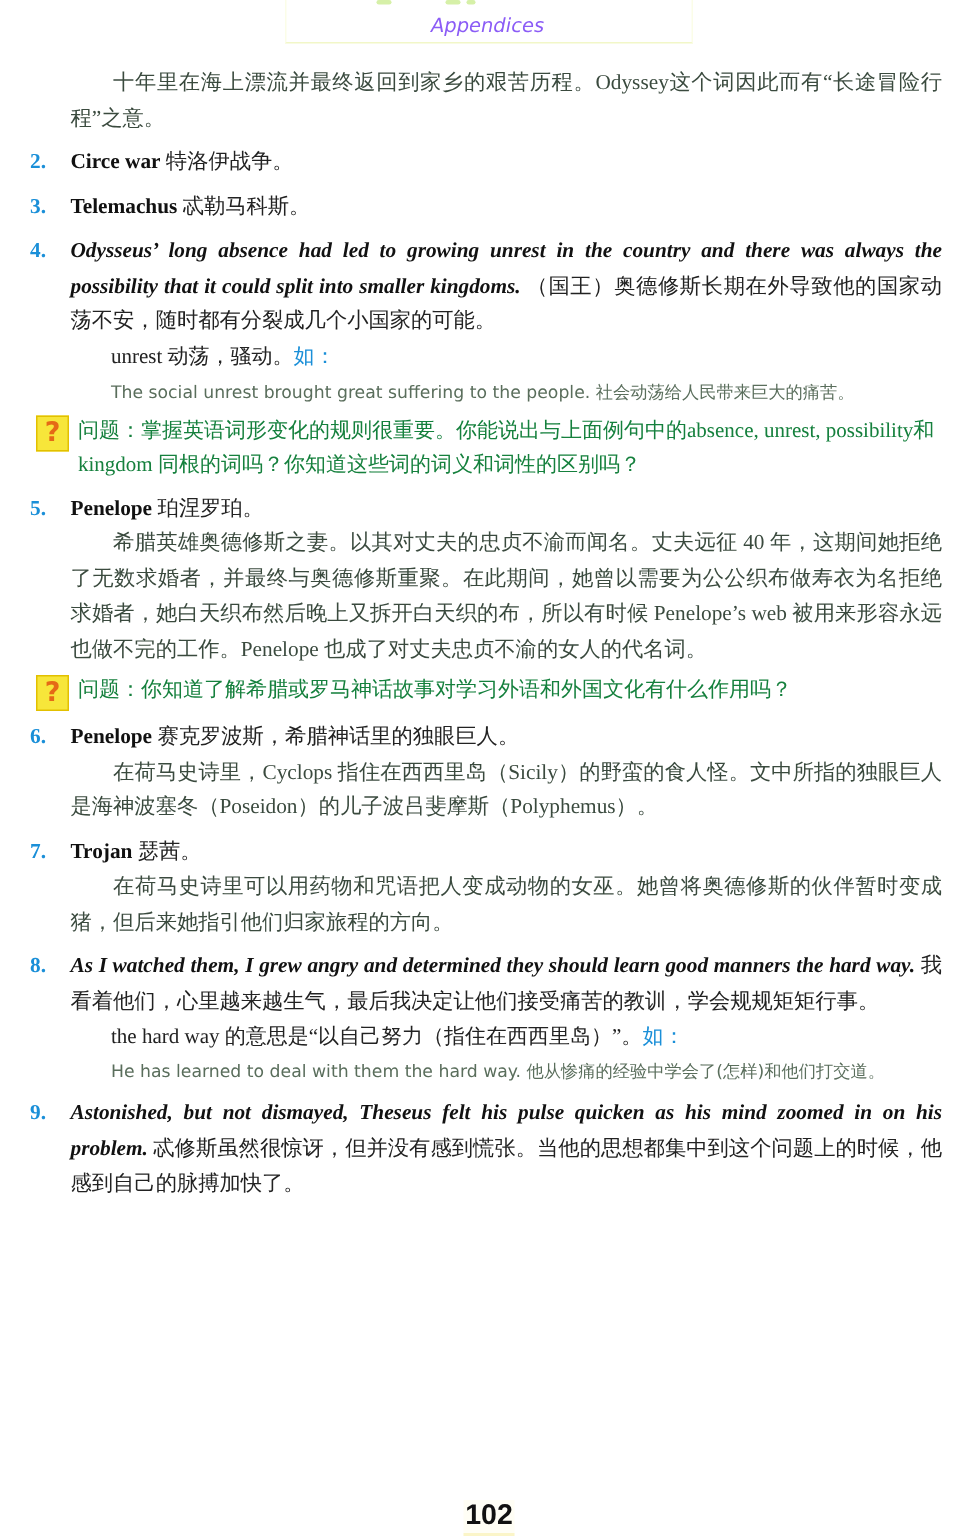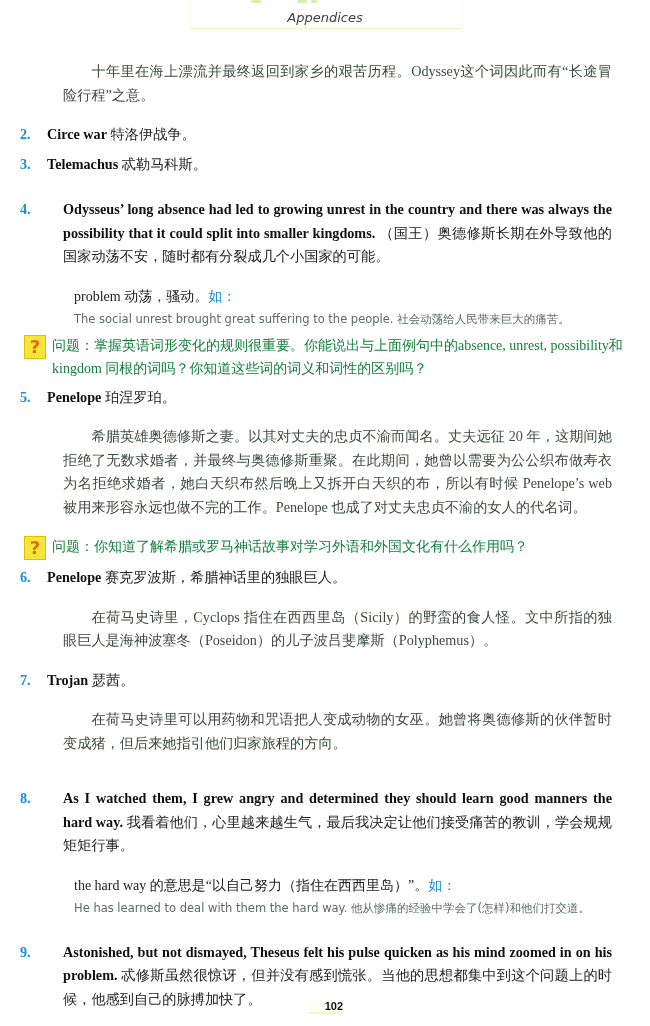--- a/index.html
+++ b/index.html
@@ -8,46 +8,46 @@
     font-family: "Liberation Serif", "DejaVu Serif", serif; color: #3a4a3e;
   }
   .header-banner {
     position: absolute; left: 190px; top: 0; width: 270px; height: 28px;
     border-bottom: 1px solid #f2f7c8; border-left: 1px solid #fbfde8; border-right: 1px solid #fbfde8;
   }
   .header-dots { position: absolute; top: 0; left: 0; width: 100%; height: 4px; }
   .header-dots span { position: absolute; top: 0; width: 10px; height: 3px; background: #d6f0a8; border-radius: 2px; }
   .header-title {
     position: absolute; top: 10px; left: 0; width: 650px; text-align: center;
-    font-family: "DejaVu Sans", sans-serif; font-style: italic; font-size: 13px; color: #404040;
+    font-family: "DejaVu Sans", sans-serif; font-style: italic; font-size: 13px; color: #8b5cf6;
   }
   .content { position: absolute; left: 20px; top: 44px; width: 608px; }
-  .p { font-size: 14.2px; line-height: 23.5px; margin: 16px; text-align: justify; }
+  .p { font-size: 14.2px; line-height: 23.5px; margin: 0; text-align: justify; }
   .indent-block { padding-left: 27px; }
   .first-indent { text-indent: 2em; }
   .item { margin-top: 6px; }
   .item-head { display: flex; align-items: baseline; font-size: 14.2px; line-height: 23.5px; }
   .num { width: 27px; flex: 0 0 27px; color: #1a8fd8; font-weight: bold; font-family: "Liberation Serif", serif; }
   .term { font-weight: bold; color: #111; }
-  .bold-en { font-weight: bold; color: #111; }
+  .bold-en { font-weight: bold; color: #111; font-style: italic; }
   .cn { color: #3a4a3e; }
   .cn-dark { color: #222; }
   .example-label { color: #1a8fd8; }
   .sub { padding-left: 54px; font-size: 14px; line-height: 23px; color: #222; }
   .example { padding-left: 54px; font-family: "DejaVu Sans", sans-serif; font-size: 11.5px; line-height: 22px; color: #5a6e5c; }
   .question { display: flex; align-items: flex-start; margin-top: 4px; }
   .q-icon {
     flex: 0 0 20px; width: 20px; height: 22px; margin: 1px 6px 0 4px;
     background: #f7e63a; border: 1px solid #e2c000; color: #e56a16; font-weight: bold;
     font-family: "DejaVu Sans", sans-serif; font-size: 18px; line-height: 22px; text-align: center;
   }
   .q-text { color: #15803d; font-size: 14px; line-height: 23px; }
   .page-num {
-    position: absolute; left: 309px; top: 1000px; width: 34px; text-align: right;
-    font-family: "Liberation Sans", sans-serif; font-weight: bold; font-size: 11px; color: #111;
+    position: absolute; left: 309px; top: 1000px; width: 34px; text-align: center;
+    font-family: "Liberation Sans", sans-serif; font-weight: bold; font-size: 19px; color: #111;
     border-bottom: 2px solid #fbf5c8; background: #fffef5;
   }
 </style>
 </head>
 <body>
 
 <div class="header-banner">
   <div class="header-dots">
     <span style="left:60px"></span>
       <span style="left:106px"></span>
@@ -73,35 +73,35 @@
       <span><span class="term">Telemachus</span><span class="cn-dark"> 忒勒马科斯。</span></span>
     </div>
   </div>
 
   <div class="item">
     <div class="item-head">
       <span class="num">4.</span>
       <span class="p" style="text-align:justify"><span class="bold-en">Odysseus’ long absence had led to growing unrest in the country and there was always the possibility that it could split into smaller kingdoms.</span> <span class="cn-dark">（国王）奥德修斯长期在外导致他的国家动荡不安，随时都有分裂成几个小国家的可能。</span></span>
     </div>
     <div class="sub">
-      <span>problem</span><span> 动荡，骚动。</span><span class="example-label">如：</span>
+      <span>unrest</span><span> 动荡，骚动。</span><span class="example-label">如：</span>
     </div>
     <div class="example">The social unrest brought great suffering to the people. 社会动荡给人民带来巨大的痛苦。</div>
     <div class="question">
       <span class="q-icon">?</span>
       <span class="q-text"><span>问题：</span><span>掌握英语词形变化的规则很重要。你能说出与上面例句中的absence, unrest, possibility和 kingdom 同根的词吗？你知道这些词的词义和词性的区别吗？</span></span>
     </div>
   </div>
 
   <div class="item">
     <div class="item-head">
       <span class="num">5.</span>
       <span><span class="term">Penelope</span><span class="cn-dark"> 珀涅罗珀。</span></span>
     </div>
-    <p class="p indent-block first-indent cn">希腊英雄奥德修斯之妻。以其对丈夫的忠贞不渝而闻名。丈夫远征 20 年，这期间她拒绝了无数求婚者，并最终与奥德修斯重聚。在此期间，她曾以需要为公公织布做寿衣为名拒绝求婚者，她白天织布然后晚上又拆开白天织的布，所以有时候 Penelope’s web 被用来形容永远也做不完的工作。Penelope 也成了对丈夫忠贞不渝的女人的代名词。</p>
+    <p class="p indent-block first-indent cn">希腊英雄奥德修斯之妻。以其对丈夫的忠贞不渝而闻名。丈夫远征 40 年，这期间她拒绝了无数求婚者，并最终与奥德修斯重聚。在此期间，她曾以需要为公公织布做寿衣为名拒绝求婚者，她白天织布然后晚上又拆开白天织的布，所以有时候 Penelope’s web 被用来形容永远也做不完的工作。Penelope 也成了对丈夫忠贞不渝的女人的代名词。</p>
     <div class="question">
       <span class="q-icon">?</span>
       <span class="q-text"><span>问题：</span><span>你知道了解希腊或罗马神话故事对学习外语和外国文化有什么作用吗？</span></span>
     </div>
   </div>
 
   <div class="item">
     <div class="item-head">
       <span class="num">6.</span>
       <span><span class="term">Penelope</span><span class="cn-dark"> 赛克罗波斯，希腊神话里的独眼巨人。</span></span>

